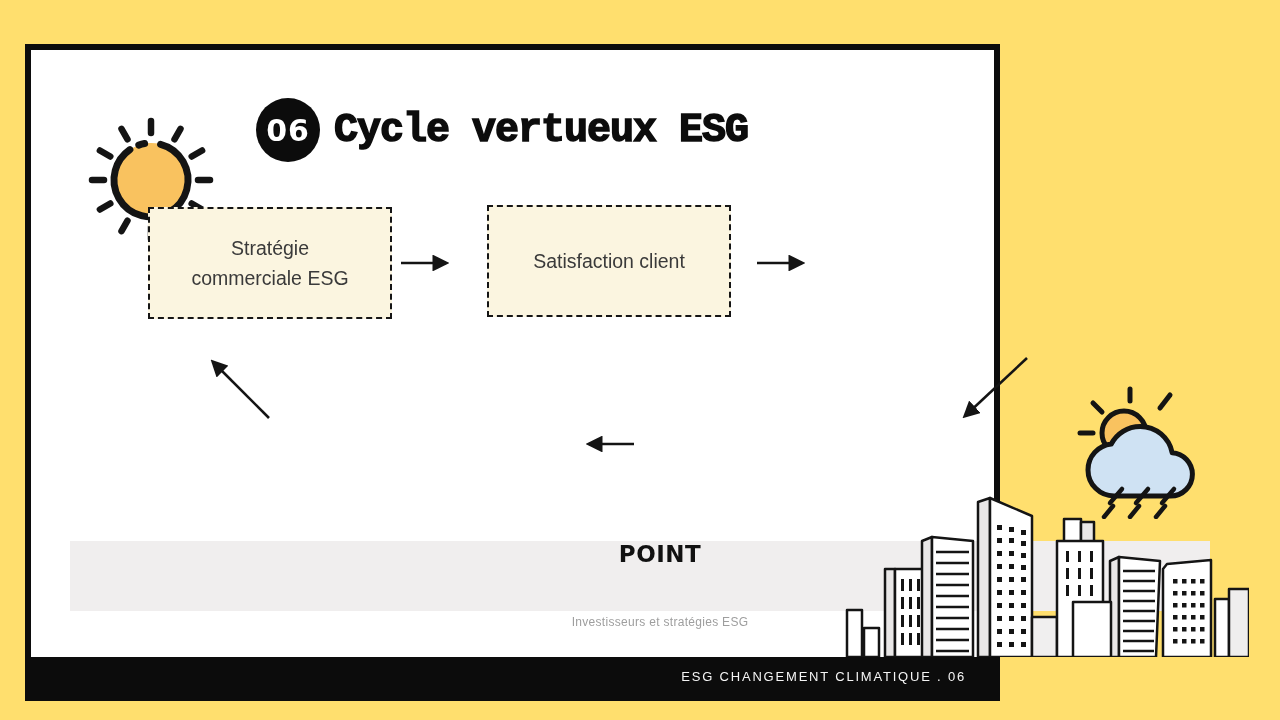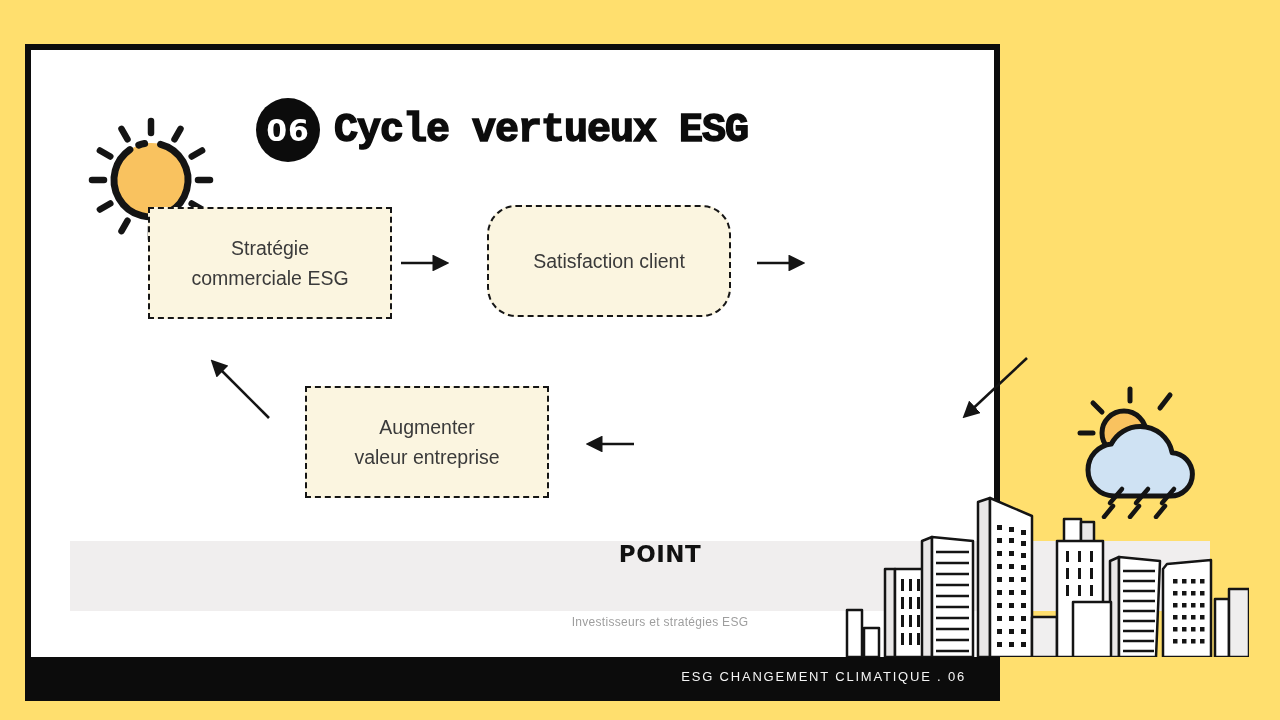--- a/index.html
+++ b/index.html
@@ -29,21 +29,21 @@
   }
 
   
   .cycle-box{
     position:absolute; width:244px; height:112px; background:var(--box_fill);
     border:2px dashed #151515; z-index:2;
     display:flex; flex-direction:column; align-items:center; justify-content:center;
     font-size:19.5px; color:var(--box_text); line-height:30px; text-align:center;
   }
   #box-strategie{left:117px; top:157px;}
-  #box-satisfaction{left:456px; top:155px;border-radius:29px;}
+  #box-satisfaction{left:456px; top:155px;}
   #box-attirer{left:801px; top:155px;}
   #box-augmenter{left:274px; top:336px;}
   #box-activites{left:637px; top:336px;}
 
   .arrow{position:absolute; z-index:2;}
   #arrow-1{left:367px; top:203px;}
   #arrow-2{left:723px; top:203px;}
   #arrow-3{left:916px; top:300px;}
   #arrow-4{left:540px; top:384px;}
   #arrow-5{left:166px; top:298px;}
@@ -101,24 +101,20 @@
     <div class="title">Cycle vertueux ESG</div>
   </div>
 
   <div class="cycle-box" id="box-strategie">
     <span>Stratégie</span>
     <span>commerciale ESG</span>
   </div>
   <div class="cycle-box" id="box-satisfaction">
     <span>Satisfaction client</span>
     <span></span>
-  </div>
-  <div class="cycle-box" id="box-augmenter">
-    <span>Augmenter</span>
-    <span>valeur entreprise</span>
   </div>
 
   <svg class="arrow" id="arrow-1" width="62" height="20" viewBox="0 0 62 20">
     <defs>
         <marker id="m1" viewBox="0 0 10 10" refX="8" refY="5" markerWidth="6.5" markerHeight="6.5" orient="auto">
           <path d="M0,0 L10,5 L0,10 z" fill="#141414"></path>
         </marker>
       </defs>
     <line x1="3" y1="10" x2="48" y2="10" stroke="#141414" stroke-width="2.6" marker-end="url(#m1)"></line>
   </svg>

